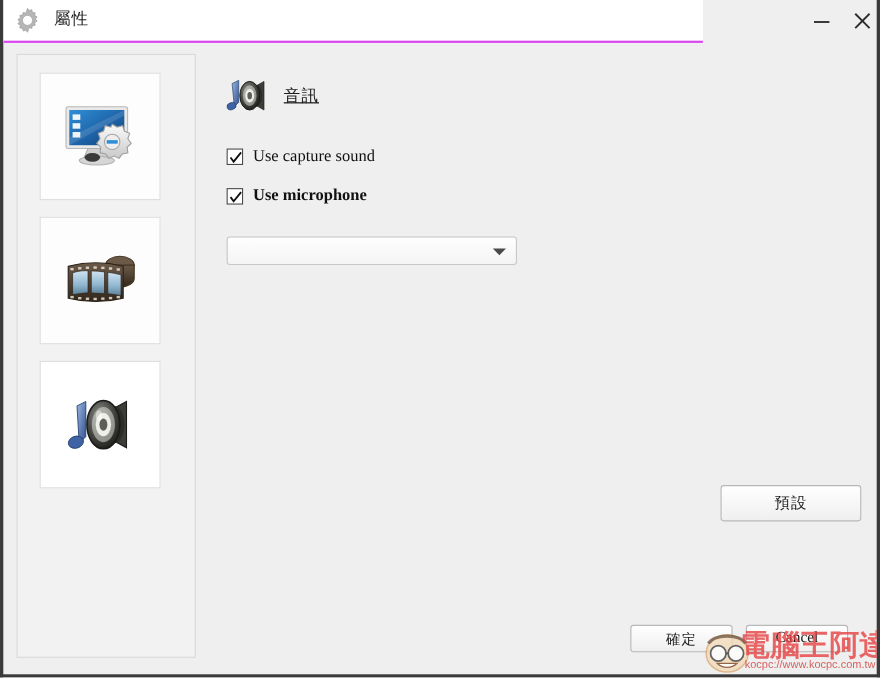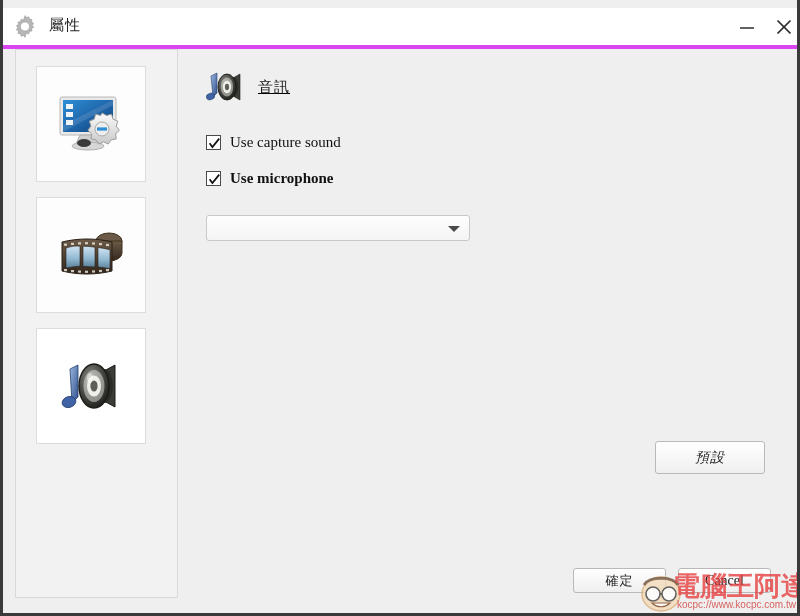--- a/index.html
+++ b/index.html
@@ -23,25 +23,24 @@
     border-left: 3px solid #3a3a3a;
     border-right: 3px solid #3a3a3a;
     border-bottom: 3px solid #3a3a3a;
     overflow: hidden;
   }
 
   
   #titlebar {
     position: absolute;
     left: 0; top: 0;
-    width: 794px;
+    width: 636px;
     height: 37px;
     background: #ffffff;
-    border-bottom: 4px solid #d946ef;
-    margin-top: 8px;
+    border-bottom: 2px solid #d946ef;
   }
   #title-gear {
     position: absolute;
     left: 9px; top: 6px;
     width: 26px; height: 26px;
   }
   #title-text {
     position: absolute;
     left: 46px; top: 8px;
     font-size: 15px;
@@ -174,21 +173,21 @@
     align-items: center;
     justify-content: center;
     font-size: 14px;
     color: #1a1a1a;
     letter-spacing: 1px;
     cursor: default;
     white-space: nowrap;
   }
   #btn-default {
     left: 460px; top: 392px;
-    width: 110px; height: 33px; font-style: italic;
+    width: 128px; height: 33px;
   }
   #btn-ok {
     left: 378px; top: 519px;
     width: 93px; height: 25px;
     font-size: 13px;
   }
   #btn-cancel {
     left: 483px; top: 519px;
     width: 93px; height: 25px;
     font-family: "Liberation Serif", serif;

